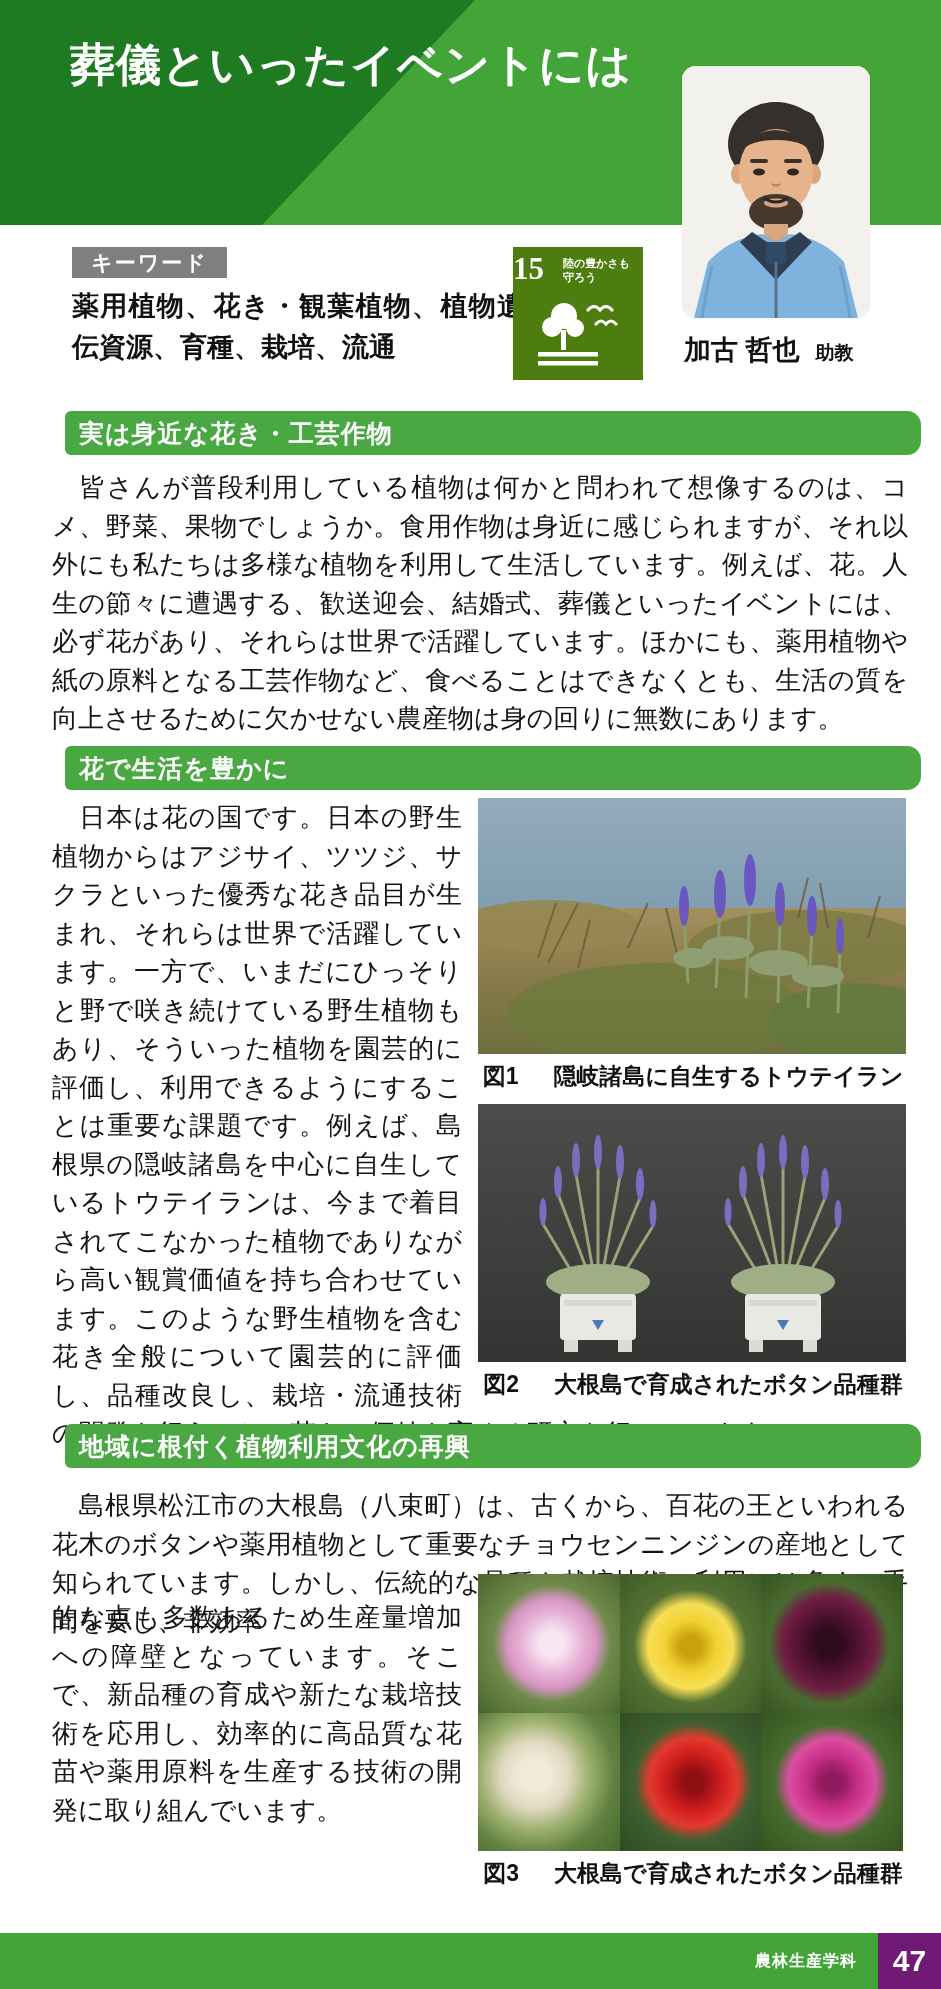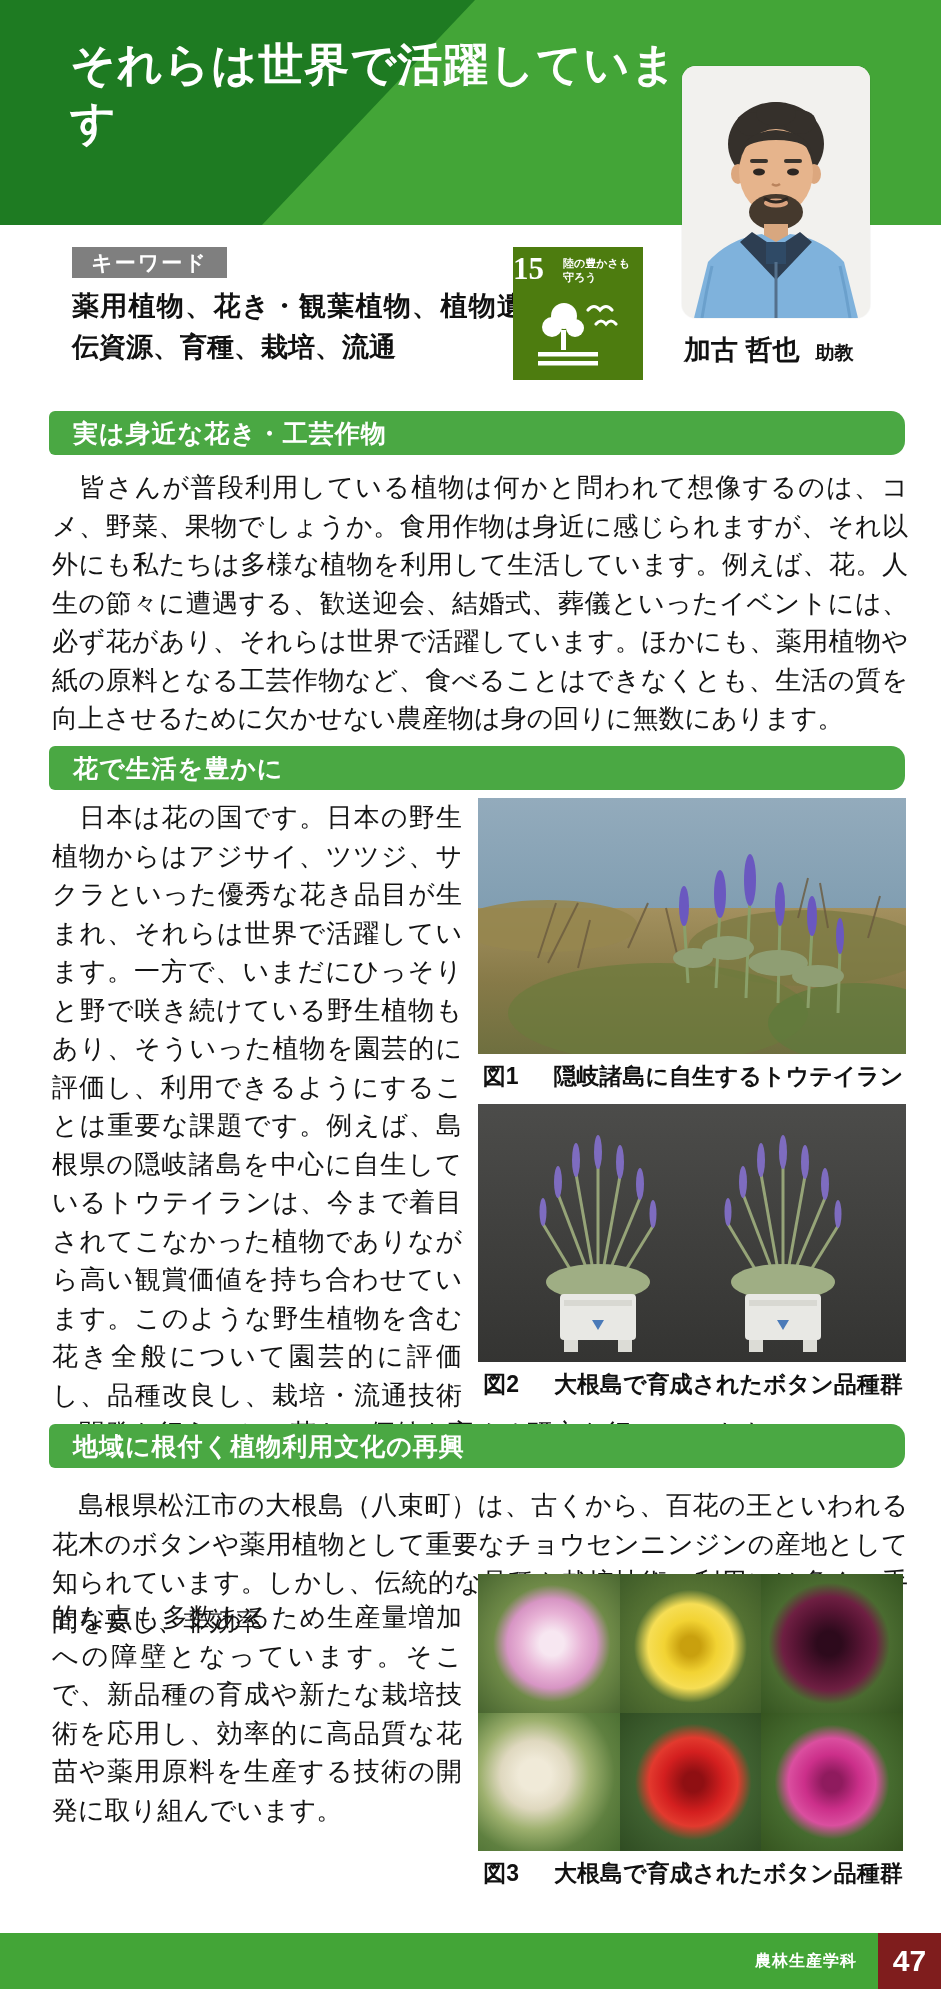--- a/index.html
+++ b/index.html
@@ -24,23 +24,23 @@
   .kw-text{position:absolute;left:72px;top:286px;width:452px;font-size:27px;font-weight:bold;
     line-height:41px;text-align:justify;color:#111;}
   
   .sdg{position:absolute;left:513px;top:247px;width:130px;height:133px;background:#4d7c0f;color:#fff;
     box-sizing:border-box;padding:7px 0;font-family:Liberation Serif, serif;}
   .sdg-top{display:flex;gap:7px;align-items:flex-start;}
   .sdg-num{font-size:31px;font-weight:bold;line-height:30px;}
   .sdg-label{font-size:11px;font-weight:bold;line-height:14px;padding-top:2px;margin-left:12px;}
   .sdg-picto{position:absolute;left:0;bottom:8px;width:130px;text-align:center;}
   
-  .sec-bar{position:absolute;left:49px;width:856px;height:44px;background:#4aa843;
+  .sec-bar{position:absolute;left:65px;width:856px;height:44px;background:#4aa843;
     border-radius:6px 14px 14px 6px;color:#fff;font-weight:bold;font-size:25px;line-height:44px;
-    padding-left:24px;box-sizing:border-box;letter-spacing:1px;}
+    padding-left:14px;box-sizing:border-box;letter-spacing:1px;}
   .bar1{top:411px;} .bar2{top:746px;} .bar3{top:1424px;}
   
   .para{font-size:26px;line-height:38.5px;text-align:justify;color:#141414;font-weight:500;}
   .para1{position:absolute;left:52px;top:468px;width:856px;}
   .sec2-flow{position:absolute;left:52px;top:798px;width:856px;}
   .sec3-intro{position:absolute;left:52px;top:1486px;width:856px;}
   .sec3-flow{position:absolute;left:52px;top:1574px;width:856px;}
   .sec3-flow .para{padding-top:24px;}
   
   .fig-col{float:right;width:430px;margin-left:16px;text-align:center;}
@@ -54,31 +54,31 @@
   .t1{background:radial-gradient(circle at 52% 50%,#f7e7f1 0 12%,#e8b3d6 30%,#d795c4 44%,#6f8a48 58%,#47642f 100%);}
   .t2{background:radial-gradient(circle at 50% 52%,#c9a00e 0 10%,#f2d333 26%,#f6de55 42%,#557233 56%,#3d5a28 100%);}
   .t3{background:radial-gradient(circle at 48% 50%,#2d0a1c 0 12%,#5a1535 34%,#6e1f42 46%,#4a6b30 60%,#33521f 100%);}
   .t4{background:radial-gradient(circle at 40% 45%,#f0ead8 0 14%,#dfd8bf 30%,#9db06e 48%,#5f8040 70%,#466b2f 100%);}
   .t5{background:radial-gradient(circle at 52% 50%,#8f0f12 0 10%,#d41f1f 30%,#e23a2e 44%,#3f6030 58%,#2f4c22 100%);}
   .t6{background:radial-gradient(circle at 50% 50%,#8f1b5e 0 10%,#cc2f8a 28%,#da4f9f 44%,#466b2f 58%,#35541f 100%);}
   
   .footer{position:absolute;left:0;top:1933px;width:941px;height:56px;background:#43a537;}
   .footer-dept{position:absolute;right:84px;top:0;height:56px;display:flex;align-items:center;
     color:#fff;font-size:16px;font-weight:bold;letter-spacing:1px;}
-  .footer-page{position:absolute;right:0;top:0;width:63px;height:56px;background:#7f1d1d;color:#fff;
+  .footer-page{position:absolute;right:0;top:0;width:63px;height:56px;background:#701a75;color:#fff;
     font-size:30px;font-weight:bold;display:flex;align-items:center;justify-content:center;}
   .clearfix::after{content:"";display:block;clear:both;}
 </style>
 </head>
 <body>
 
 <div class="header-band"></div>
 <div class="header-diagonal"></div>
 <div class="page-title">
-  <div>それらは世界で活躍しています</div>
+  <div>葬儀といったイベントには</div>
 </div>
 
 <div class="photo-card">
   <svg width="188" height="252" viewBox="0 0 188 252">
     <rect x="0" y="0" width="188" height="252" fill="#f2f1ee"></rect>
     <ellipse cx="94" cy="78" rx="48" ry="42" fill="#35302b"></ellipse>
     <ellipse cx="70" cy="58" rx="16" ry="12" fill="#35302b"></ellipse>
     <ellipse cx="118" cy="56" rx="16" ry="12" fill="#35302b"></ellipse>
     <ellipse cx="94" cy="48" rx="20" ry="12" fill="#35302b"></ellipse>
     <ellipse cx="56" cy="108" rx="7" ry="10" fill="#dca77e"></ellipse>

